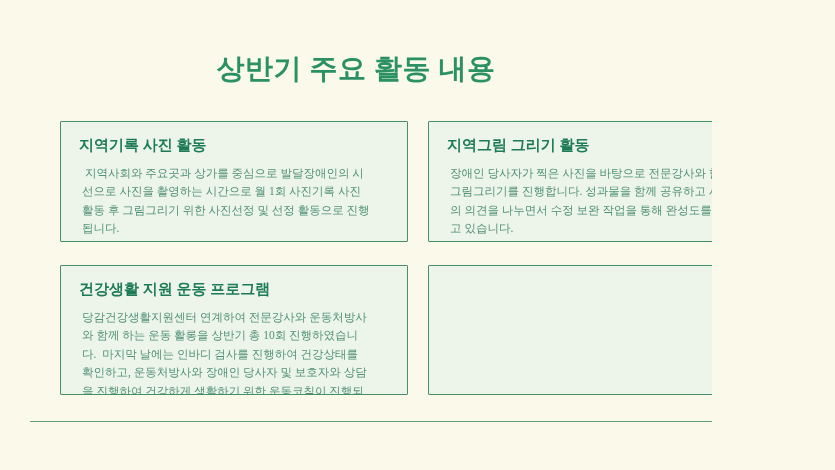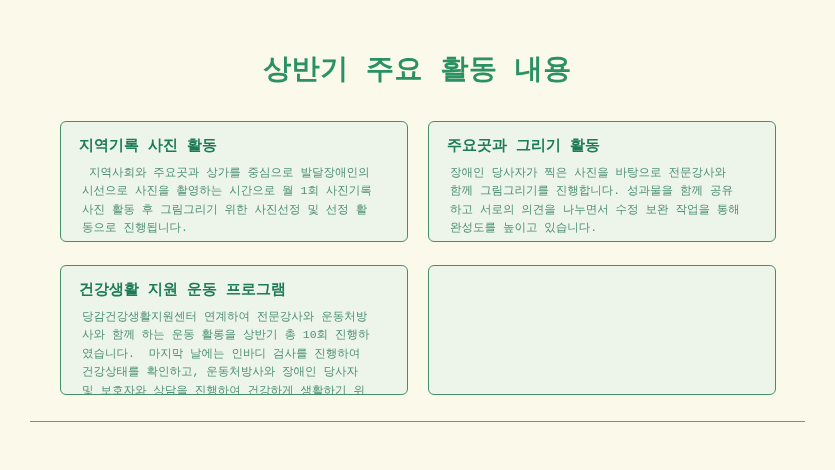--- a/index.html
+++ b/index.html
@@ -2,25 +2,25 @@
 <html><head>
 <meta charset="utf-8">
 <style>
   html, body {
     margin: 0;
     padding: 0;
     background: #fbf9ea;
   }
   .slide {
     position: relative;
-    width: 835px;
+    width: 712px;
     height: 470px;
     overflow: hidden;
     background: var(--page-bg, #fbf9ea);
-    font-family: Liberation Mono, monospace;
+    font-family: Liberation Serif, serif;
   }
   .slide-title {
     position: absolute;
     top: 50px;
     left: 0;
     right: 0;
     margin: 0;
     text-align: center;
     font-size: 28px;
     font-weight: bold;
@@ -35,21 +35,21 @@
     display: grid;
     grid-template-columns: 348px 348px;
     grid-template-rows: 121px 130px;
     column-gap: 20px;
     row-gap: 23px;
   }
   .card {
     box-sizing: border-box;
     background: var(--card-bg, #edf4ea);
     border: 1px solid var(--card-border, #43906b);
-    border-radius: 6px;
+    border-radius: 1px;
     padding: 14px 32px 12px 18px;
     overflow: hidden;
   }
   .card-title {
     margin: 0 0 9px 0;
     font-size: 15px;
     font-weight: bold;
     color: var(--card-title-green, #1d7c55);
   }
   .card-body {
@@ -76,21 +76,21 @@
   <h1 class="slide-title">상반기 주요 활동 내용</h1>
 
   <div class="cards">
 
     <div class="card">
       <h2 class="card-title">지역기록 사진 활동</h2>
       <p class="card-body"> 지역사회와 주요곳과 상가를 중심으로 발달장애인의 시선으로 사진을 촬영하는 시간으로 월 1회 사진기록 사진 활동 후 그림그리기 위한 사진선정 및 선정 활동으로 진행됩니다.</p>
     </div>
 
     <div class="card">
-      <h2 class="card-title">주요곳과 그리기 활동</h2>
+      <h2 class="card-title">지역그림 그리기 활동</h2>
       <p class="card-body">장애인 당사자가 찍은 사진을 바탕으로 전문강사와 함께 그림그리기를 진행합니다. 성과물을 함께 공유하고 서로의 의견을 나누면서 수정 보완 작업을 통해 완성도를 높이고 있습니다.</p>
     </div>
 
     <div class="card">
       <h2 class="card-title">건강생활 지원 운동 프로그램</h2>
       <p class="card-body">당감건강생활지원센터 연계하여 전문강사와 운동처방사와 함께 하는 운동 활롱을 상반기 총 10회 진행하였습니다.  마지막 날에는 인바디 검사를 진행하여 건강상태를 확인하고, 운동처방사와 장애인 당사자 및 보호자와 상담을 진행하여 건강하게 생활하기 위한 운동코침이 진행되었습니다.</p>
     </div>
 
     <div class="card">
     </div>

